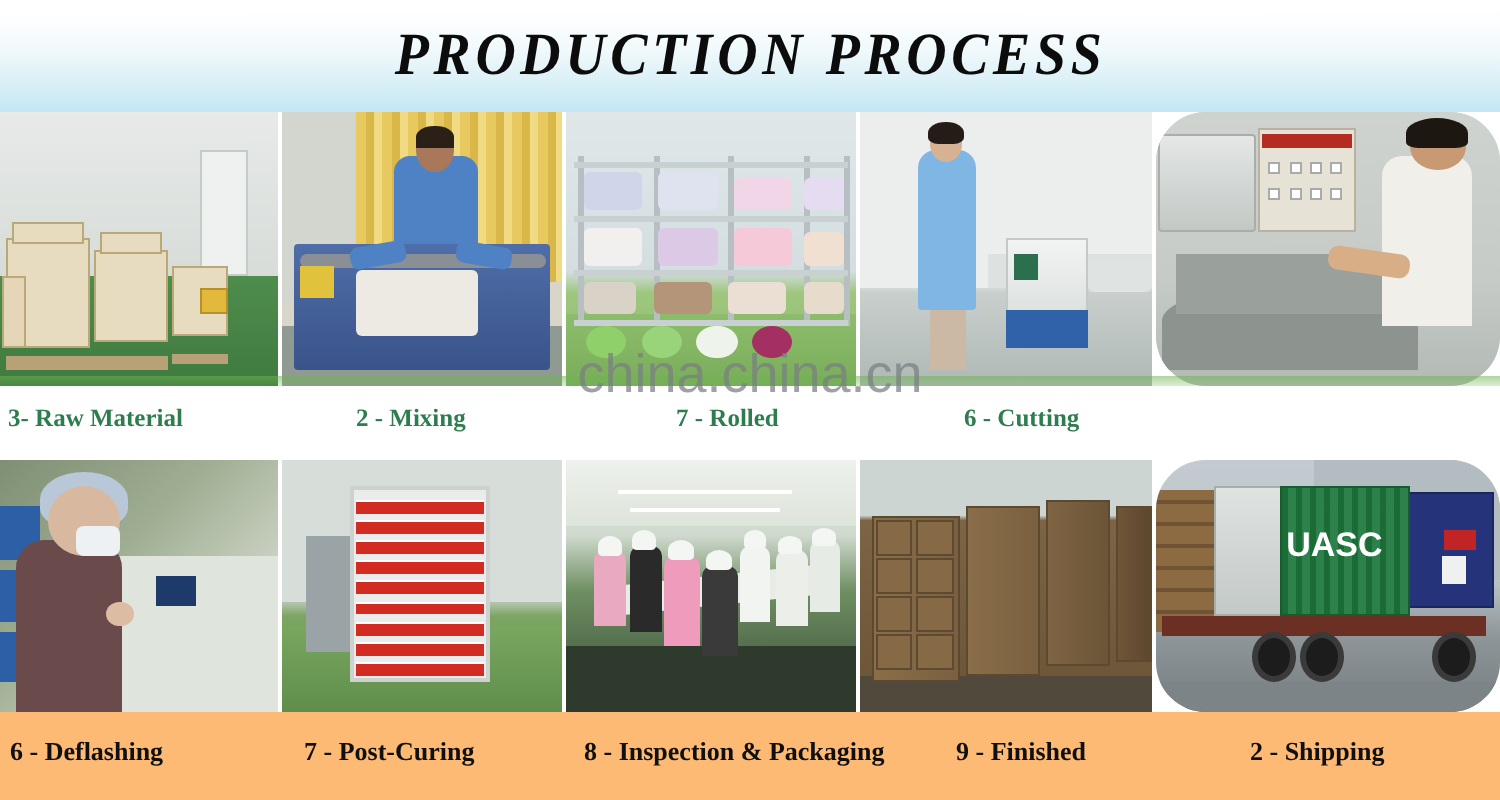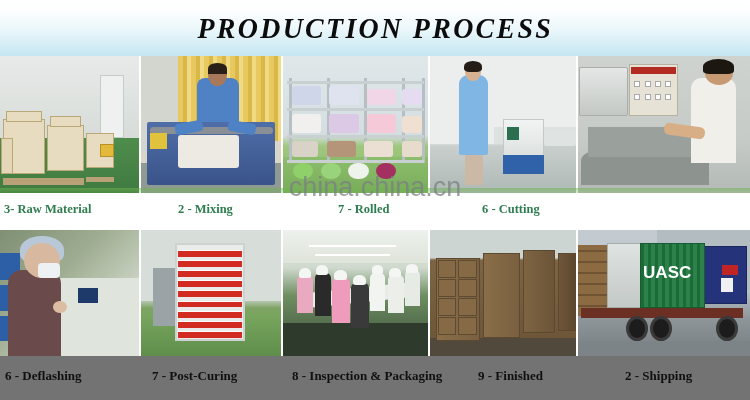--- a/index.html
+++ b/index.html
@@ -35,21 +35,21 @@
   .cell {
     position: relative; height: 100%; overflow: hidden;
     border-right: 2px solid #ffffff;
     background: #cfd8d4;
   }
   .cell:last-child { border-right: none; }
   .w1 { width: 146px; }
   .w2 { width: 146px; }
   .w3 { width: 152px; }
   .w4 { width: 152px; }
-  .w5 { width: 178px; }
+  .w5 { width: 178px; border-radius: 25px; }
 
   
   .labelband1 {
     position: absolute; left: 0; top: 193px; width: 750px; height: 37px;
     background: #ffffff;
   }
   .labelband1 .lbl {
     position: absolute; top: 9px;
     font-family: "Liberation Serif", serif;
     font-weight: bold; font-size: 12.5px; color: #2e7d4f;
@@ -58,21 +58,21 @@
   
   .fringe {
     position: absolute; left: 0; top: 188px; width: 750px; height: 9px;
     background: linear-gradient(to bottom, rgba(110,180,80,0.55), rgba(255,255,255,0));
     pointer-events: none;
   }
 
   
   .banner {
     position: absolute; left: 0; top: 356px; width: 750px; height: 44px;
-    background: #737373;
+    background: #fdba74;
   }
   .banner .lbl {
     position: absolute; top: 12px;
     font-family: "Liberation Serif", serif;
     font-weight: bold; font-size: 13px; color: #101010;
     white-space: nowrap;
   }
 
   
   .watermark {

